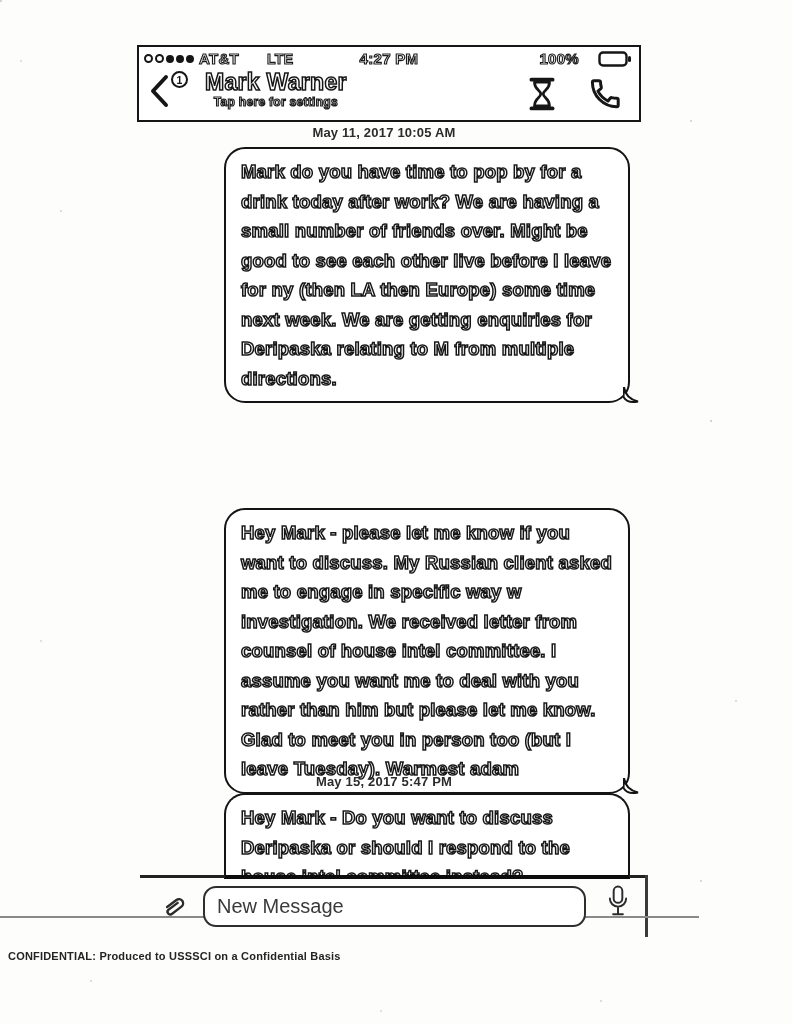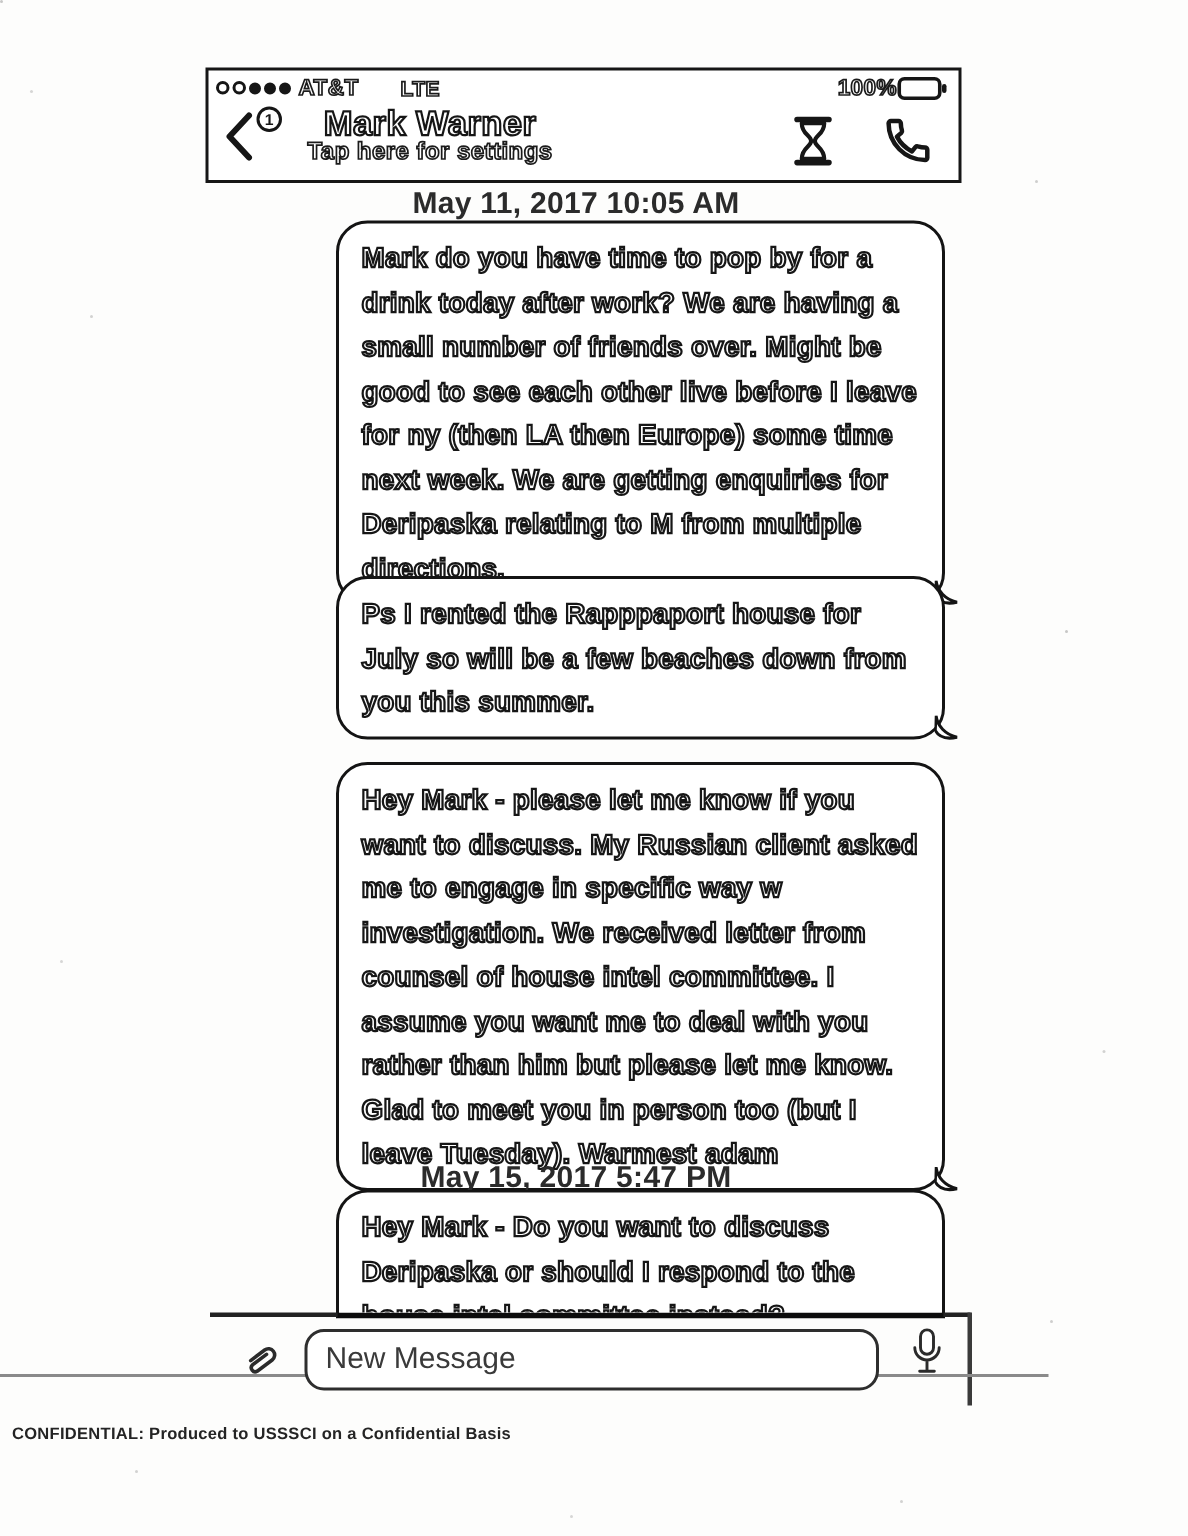--- a/index.html
+++ b/index.html
@@ -29,38 +29,38 @@
   
   .header-box { position:absolute; left:137px; top:45px; width:504px; height:77px;
     border:2.5px solid #161616; background:#fff; }
   .status-row { position:relative; height:26px; }
   .signal { position:absolute; left:5px; top:7px; display:flex; align-items:center; gap:2px; }
   .dot { width:9px; height:9px; border:2.2px solid #161616; border-radius:50%; background:#fff; }
   .dot.filled { width:8px; height:8px; background:#161616; }
   .carrier { position:absolute; left:60px; top:3px; font-size:15px; }
   .network { position:absolute; left:128px; top:4px; font-size:14px; }
   .time-label { position:absolute; left:0; right:0; top:3px; text-align:center; font-size:15px; }
-  .battery-group { position:absolute; right:7px; top:3px; display:flex; align-items:center; gap:0; }
+  .battery-group { position:absolute; right:7px; top:3px; display:flex; align-items:center; gap:19px; }
   .battery-pct { font-size:15px; }
 
   .nav-row { position:relative; height:46px; }
   .back-button { position:absolute; left:8px; top:0px; width:46px; height:42px; }
   .badge { position:absolute; left:24px; top:-2px; width:17px; height:17px; border:2px solid #161616;
     border-radius:50%; background:#fff; font-size:10.5px; font-weight:700; color:#161616;
     display:flex; align-items:center; justify-content:center; }
   .title-block { position:absolute; left:66px; top:-4px; text-align:center; }
   .contact-name { font-size:23px; line-height:26px; }
-  .subtitle { font-size:16px; line-height:14px; }
+  .subtitle { font-size:12px; line-height:14px; }
   .icon-button { position:absolute; top:3px; }
   .hourglass-button { right:82px; }
   .call-button { right:16px; }
 
   
   #thread { position:absolute; left:137px; top:122px; width:494px; height:760px; }
-  .date-header { position:absolute; left:0; right:0; text-align:center; font-size:20px;
+  .date-header { position:absolute; left:0; right:0; text-align:center; font-size:13px;
     font-weight:700; color:#2b2b2b; letter-spacing:.2px; }
   .bubble { position:absolute; right:1px; width:406px; background:#fff; border:2.5px solid #141414;
     border-radius:21px; padding:8px 15px; font-size:18.5px; line-height:29.5px;margin-left:16px; }
   .msg-text { color:#fff; font-weight:700; letter-spacing:.2px; text-shadow:0 0 1px #222; }
   @supports (-webkit-text-stroke: 1px black) { .msg-text { text-shadow:none; } }
   .tail { position:absolute; right:-12px; bottom:-3px; }
   .bubble.cropped { height:86px; overflow:hidden; border-radius:21px 21px 0 0;
     border-bottom:4.5px solid #0c0c0c; }
 
   
@@ -88,20 +88,21 @@
   <div class="status-row">
     <div class="signal">
       <span class="dot"></span>
       <span class="dot"></span>
       <span class="dot filled"></span>
       <span class="dot filled"></span>
       <span class="dot filled"></span>
     </div>
     <span class="outlined carrier">AT&amp;T</span>
     <span class="outlined network">LTE</span>
+    <div class="outlined time-label">4:27 PM</div>
     <div class="battery-group">
       <span class="outlined battery-pct">100%</span>
       <svg width="34" height="16" viewBox="0 0 34 16">
         <rect x="1.5" y="1.5" width="27" height="13" rx="3.5" fill="#fff" stroke="#161616" stroke-width="2.4"></rect>
         <rect x="30" y="5" width="3" height="6" rx="1.5" fill="#161616"></rect>
       </svg>
     </div>
   </div>
   <div class="nav-row">
     <div class="back-button">
@@ -132,26 +133,20 @@
 
   <div class="date-header" style="top:3px">May 11, 2017 10:05 AM</div>
 
   <div class="bubble" style="top:25px">
     <span class="msg-text">Mark do you have time to pop by for a drink today after work? We are having a small number of friends over. Might be good to see each other live before I leave for ny (then LA then Europe) some time next week. We are getting enquiries for Deripaska relating to M from multiple directions.</span>
     <svg class="tail" width="17" height="17" viewBox="0 0 17 17">
       <path d="M1 0 C2 7 7 12.5 15 14.5 C8 16 3 14.5 0.5 10 Z" fill="#fff" stroke="#141414" stroke-width="2"></path>
     </svg>
   </div>
 
-  <div class="bubble" style="top:262px">
-    <span class="msg-text">Ps I rented the Rapppaport house for July so will be a few beaches down from you this summer.</span>
-    <svg class="tail" width="17" height="17" viewBox="0 0 17 17">
-      <path d="M1 0 C2 7 7 12.5 15 14.5 C8 16 3 14.5 0.5 10 Z" fill="#fff" stroke="#141414" stroke-width="2"></path>
-    </svg>
-  </div>
 
 
   <div class="bubble" style="top:386px">
     <span class="msg-text">Hey Mark - please let me know if you want to discuss. My Russian client asked me to engage in specific way w investigation. We received letter from counsel of house intel committee. I assume you want me to deal with you rather than him but please let me know. Glad to meet you in person too (but I leave Tuesday). Warmest adam</span>
     <svg class="tail" width="17" height="17" viewBox="0 0 17 17">
       <path d="M1 0 C2 7 7 12.5 15 14.5 C8 16 3 14.5 0.5 10 Z" fill="#fff" stroke="#141414" stroke-width="2"></path>
     </svg>
   </div>
 
   <div class="date-header" style="top:652px">May 15, 2017 5:47 PM</div>

